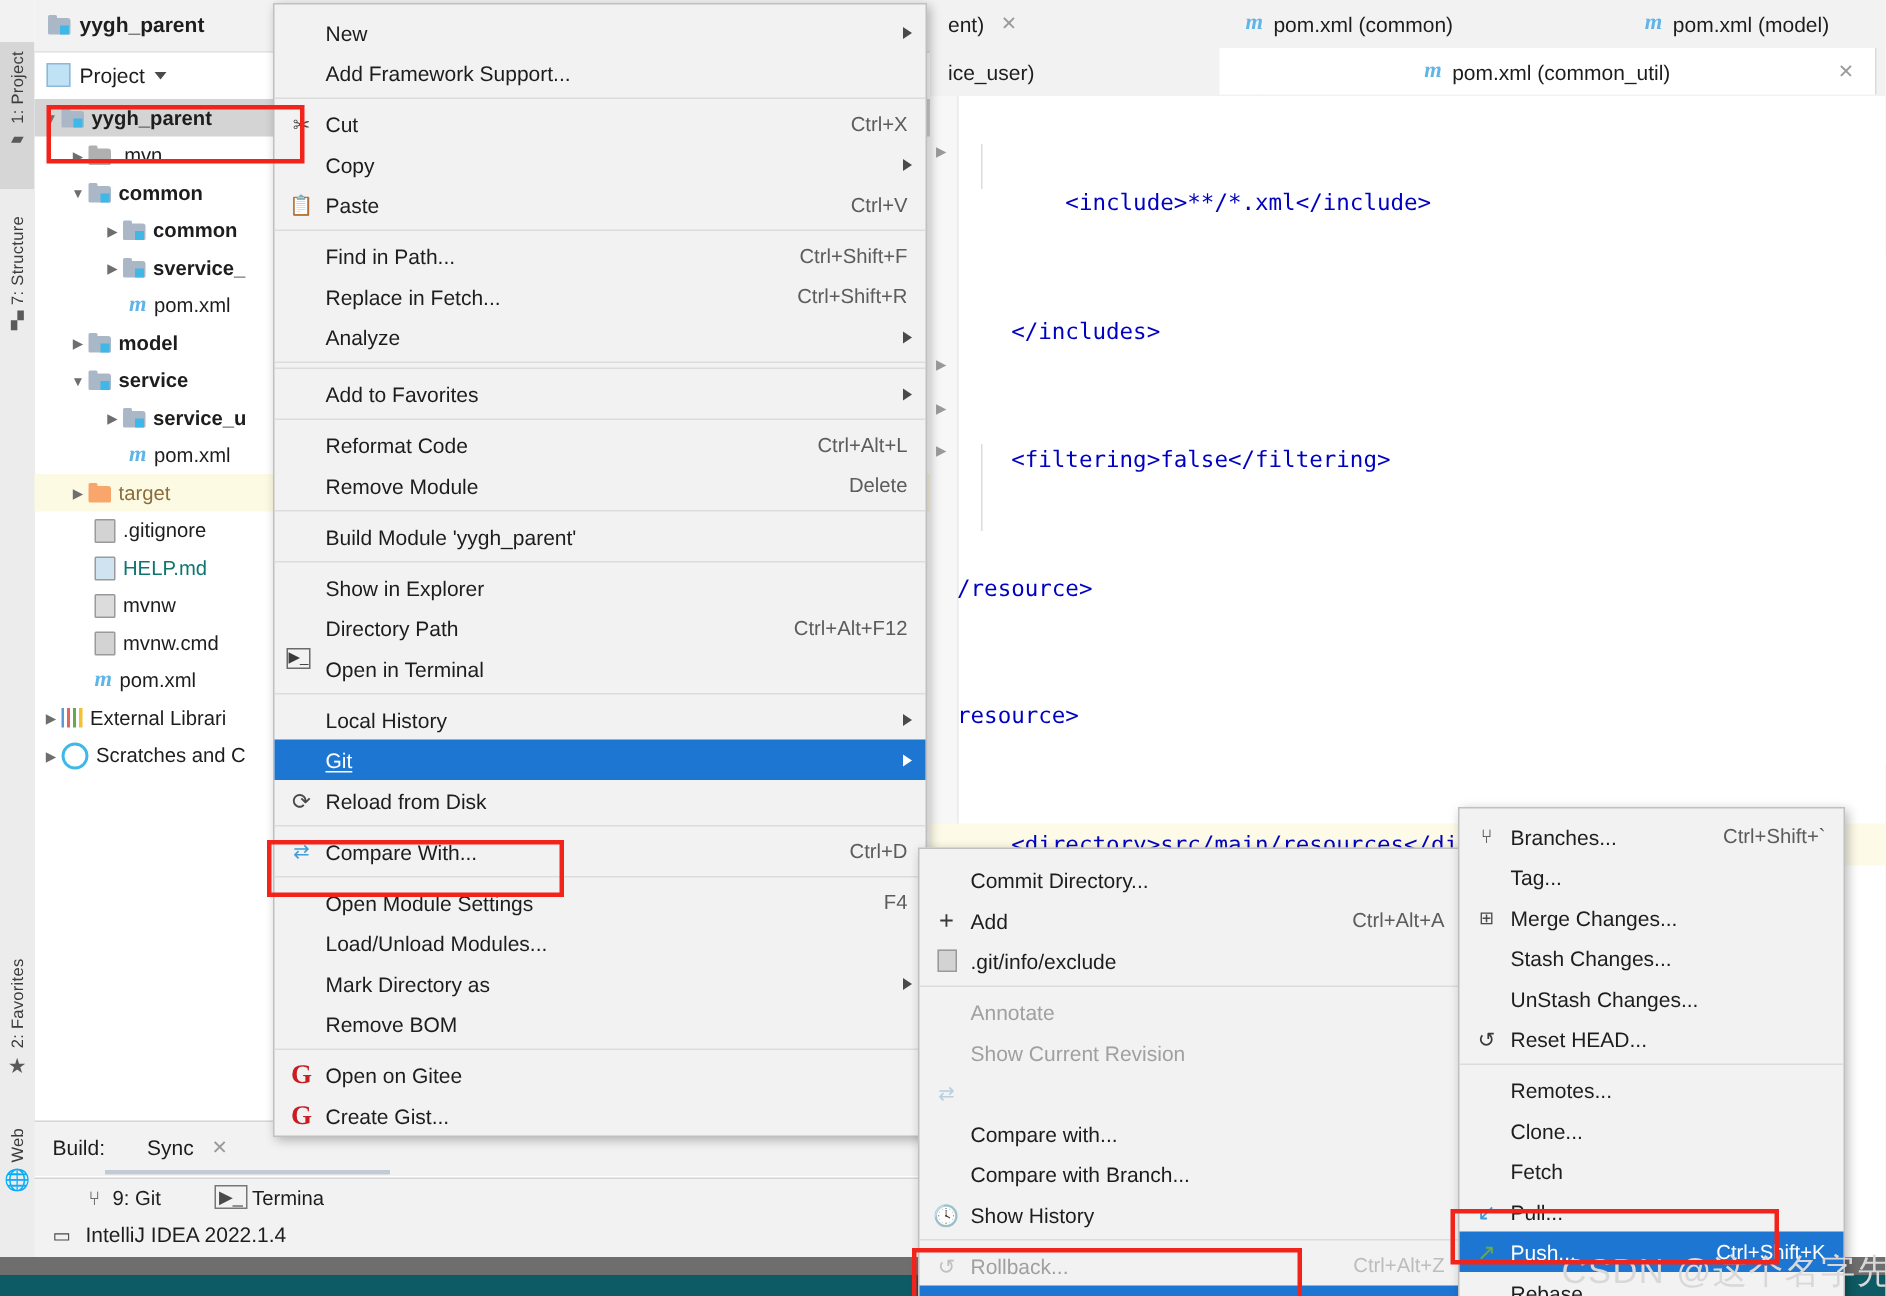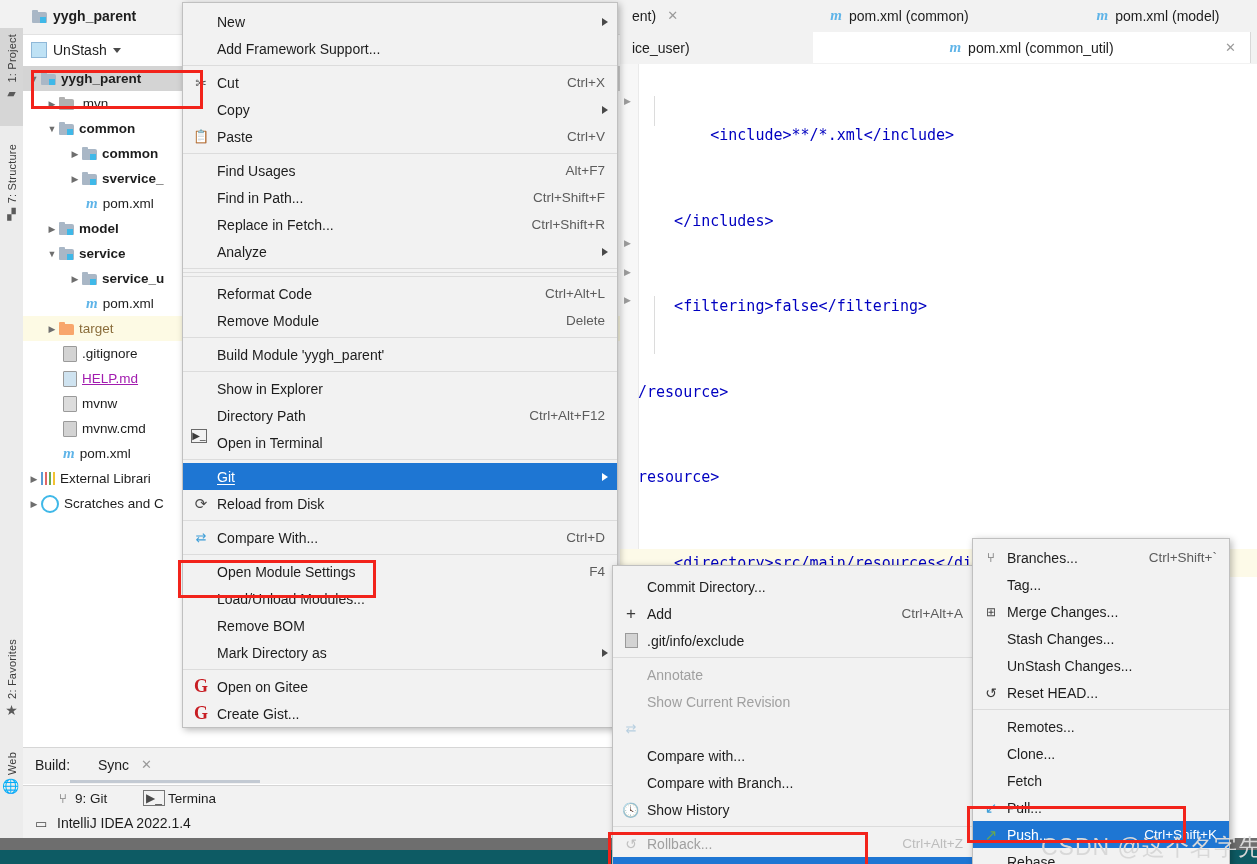--- a/index.html
+++ b/index.html
@@ -127,21 +127,21 @@
   <div class="projtitle">
     <span class="folder">
         <i class="fb"></i>
         <i class="ft"></i>
         <i class="fm"></i>
       </span>
     <span>yygh_parent</span>
   </div>
   <div class="projtab">
     <span style="width:14px;height:14px;border:1px solid #8fb8d8;background:#bfe2f5;display:inline-block;"></span>
-    <span>UnStash</span>
+    <span>Project</span>
     <span class="caret-dn"></span>
   </div>
 
   <div class="tree">
 
     <div class="trow sel-row" style="padding-left:4px;">
       <span class="arr">▼</span>
       <span class="ico folder">
           <i class="fb"></i>
           <i class="ft"></i>
@@ -226,21 +226,21 @@
           <i class="ft"></i>
         </span>
       <span style="color:#8a6d3b;">target</span>
     </div>
     <div class="trow" style="padding-left:40px;">
       <span class="ico fileico"></span>
       <span>.gitignore</span>
     </div>
     <div class="trow" style="padding-left:40px;">
       <span class="ico fileico md"></span>
-      <span style="color:#a21caf;text-decoration:underline;">HELP.md</span>
+      <span style="color:#0f766e;">HELP.md</span>
     </div>
     <div class="trow" style="padding-left:40px;">
       <span class="ico fileico run"></span>
       <span>mvnw</span>
     </div>
     <div class="trow" style="padding-left:40px;">
       <span class="ico fileico"></span>
       <span>mvnw.cmd</span>
     </div>
     <div class="trow" style="padding-left:40px;">
@@ -356,39 +356,39 @@
       <span class="arrw"></span>
     </div>
     <div class="mi">
       <span class="mico-slot" style="font-size:13px;color:#4a4a4a;">📋</span>
       <span>Paste</span>
       <span class="acc">Ctrl+V</span>
     </div>
     <div class="msep"></div>
 
     <div class="mi">
-      <span>Find Usages</span>
-      <span class="acc">Alt+F7</span>
-    </div>
-    <div class="mi">
       <span>Find in Path...</span>
       <span class="acc">Ctrl+Shift+F</span>
     </div>
     <div class="mi">
       <span>Replace in Fetch...</span>
       <span class="acc">Ctrl+Shift+R</span>
     </div>
     <div class="mi">
       <span>Analyze</span>
       <span class="arrw"></span>
     </div>
     <div class="msep"></div>
 
     <div class="msep"></div>
 
+    <div class="mi">
+      <span>Add to Favorites</span>
+      <span class="arrw"></span>
+    </div>
     <div class="msep"></div>
 
     <div class="mi">
       <span>Reformat Code</span>
       <span class="acc">Ctrl+Alt+L</span>
     </div>
     <div class="mi">
       <span>Remove Module</span>
       <span class="acc">Delete</span>
     </div>
@@ -405,20 +405,24 @@
     <div class="mi">
       <span>Directory Path</span>
       <span class="acc">Ctrl+Alt+F12</span>
     </div>
     <div class="mi">
       <span class="mico-slot" style="font-size:10px;color:#3a3a3a;border:1px solid #6a6a6a;width:14px;height:12px;line-height:12px;">▶_</span>
       <span>Open in Terminal</span>
     </div>
     <div class="msep"></div>
 
+    <div class="mi">
+      <span>Local History</span>
+      <span class="arrw"></span>
+    </div>
     <div class="mi sel">
       <span class="u">Git</span>
       <span class="arrw"></span>
     </div>
     <div class="mi">
       <span class="mico-slot" style="font-size:15px;color:#4a4a4a;">⟳</span>
       <span>Reload from Disk</span>
     </div>
     <div class="msep"></div>
 
@@ -430,25 +434,25 @@
     <div class="msep"></div>
 
     <div class="mi">
       <span>Open Module Settings</span>
       <span class="acc">F4</span>
     </div>
     <div class="mi">
       <span>Load/Unload Modules...</span>
     </div>
     <div class="mi">
+      <span>Mark Directory as</span>
+      <span class="arrw"></span>
+    </div>
+    <div class="mi">
       <span>Remove BOM</span>
-    </div>
-    <div class="mi">
-      <span>Mark Directory as</span>
-      <span class="arrw"></span>
     </div>
     <div class="msep"></div>
 
     <div class="mi">
       <span class="mico-slot" style="color:#c71d23;font-weight:bold;font-size:18px;font-family:'Liberation Serif',serif;">G</span>
       <span>Open on Gitee</span>
     </div>
     <div class="mi">
       <span class="mico-slot" style="color:#c71d23;font-weight:bold;font-size:18px;font-family:'Liberation Serif',serif;">G</span>
       <span>Create Gist...</span>

